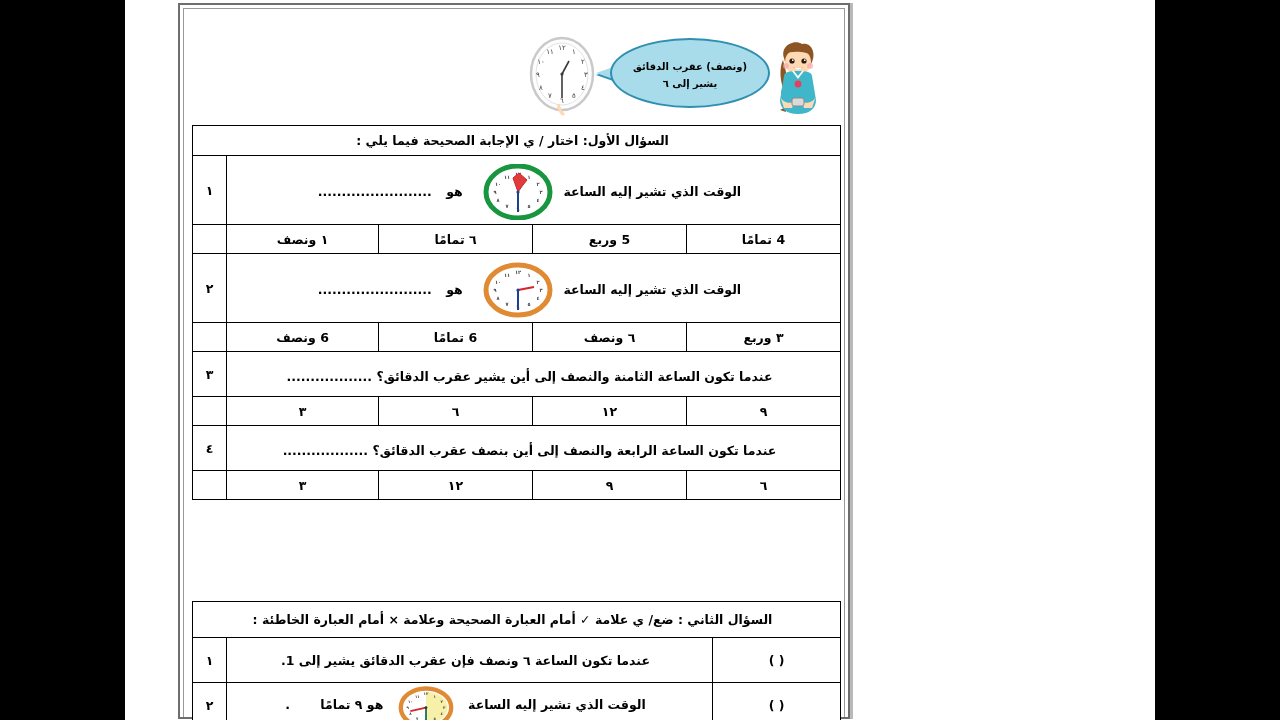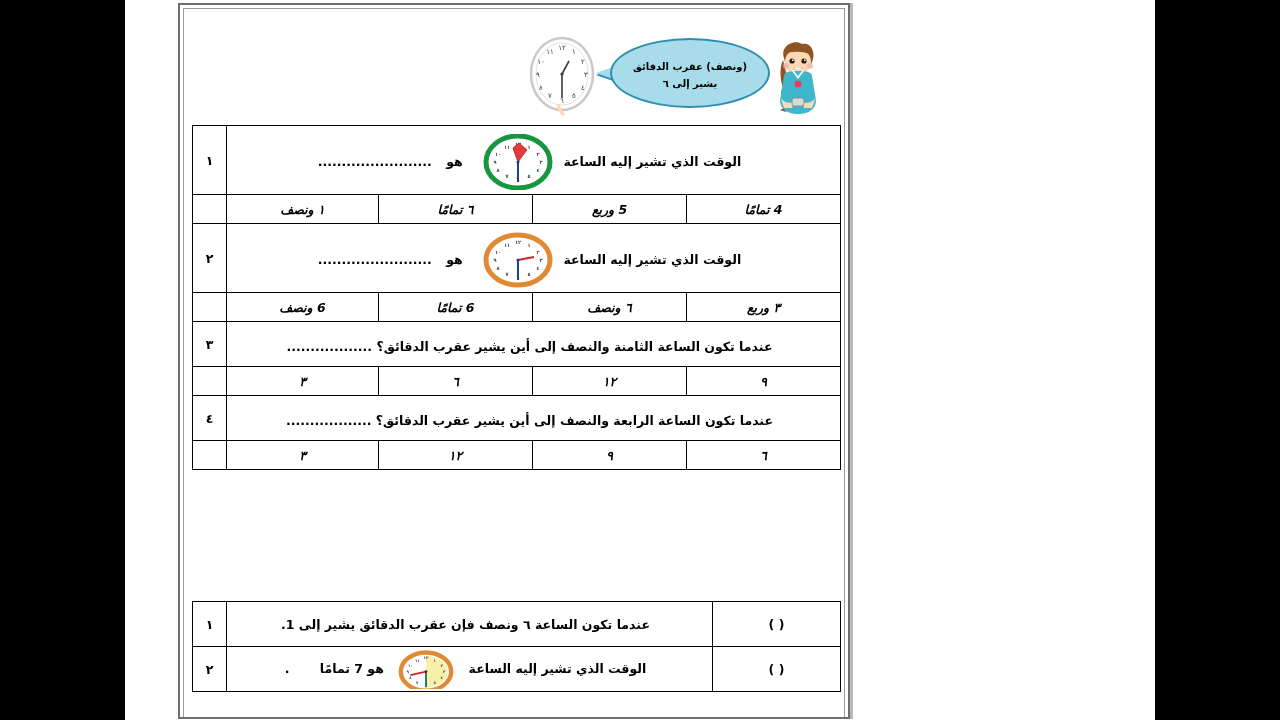--- a/index.html
+++ b/index.html
@@ -97,21 +97,21 @@
     font-size:13px;
     height:20px;
   }
   .qtext{
     text-align:right;
     padding:4px 8px 0 0 !important;
     font-size:13px;
     position:relative;
   }
   .numcell{width:34px;font-size:13px;}
-  .opt{height:28px;font-size:13px;font-style:italic;}
+  .opt{height:28px;font-size:13px;}
 
   .dots{font-weight:bold;letter-spacing:1px;}
   .huwa{margin:0 10px;}
 
   .q-clock-inline{display:inline-block;vertical-align:middle;margin:0 6px;}
 
   .row-tall{height:64px;}
   .row-mid{height:40px;}
   .row-s2{height:44px;}
 
@@ -186,20 +186,23 @@
 
       <table class="tbl t1">
         <colgroup>
           <col style="width:154px">
             <col style="width:154px">
             <col style="width:154px">
             <col style="width:152px">
             <col style="width:34px">
         </colgroup>
         <tbody>
+          <tr>
+            <td class="hdr-cell" colspan="5">السؤال الأول:  اختار / ي    الإجابة الصحيحة فيما يلي :</td>
+          </tr>
 
           <tr>
             <td class="qtext row-tall" colspan="4">
               <span>الوقت الذي تشير إليه الساعة</span>
               <svg class="q-clock-inline" width="70" height="56" viewBox="0 0 70 56">
                 <ellipse cx="35" cy="28" rx="32" ry="26" fill="none" stroke="#17963f" stroke-width="5"></ellipse>
                 <ellipse cx="35" cy="28" rx="28" ry="22" fill="#ffffff"></ellipse>
                 <g font-size="5" fill="#444" text-anchor="middle" font-family="DejaVu Sans, sans-serif">
                   <text x="35" y="12">١٢</text>
                     <text x="46" y="15">١</text>
@@ -278,21 +281,21 @@
           <tr>
             <td class="opt">٩</td>
             <td class="opt">١٢</td>
             <td class="opt">٦</td>
             <td class="opt">٣</td>
             <td></td>
           </tr>
 
           <tr>
             <td class="qtext row-mid" colspan="4">
-              <span>عندما تكون الساعة الرابعة والنصف إلى أين يشير عقرب الدقائق؟</span>
+              <span>عندما تكون الساعة الرابعة والنصف إلى أين بنصف عقرب الدقائق؟</span>
               <span class="dots">..................</span>
             </td>
             <td class="numcell">٤</td>
           </tr>
           <tr>
             <td class="opt">٦</td>
             <td class="opt">٩</td>
             <td class="opt">١٢</td>
             <td class="opt">٣</td>
             <td></td>
@@ -300,20 +303,23 @@
         </tbody>
       </table>
 
       <table class="tbl t2">
         <colgroup>
           <col style="width:128px">
             <col style="width:486px">
             <col style="width:34px">
         </colgroup>
         <tbody>
+          <tr>
+            <td class="hdr-cell" colspan="3" style="height:26px">السؤال الثاني :    ضع/ ي علامة ✓ أمام العبارة الصحيحة وعلامة × أمام العبارة الخاطئة :</td>
+          </tr>
           <tr>
             <td class="s2-paren row-s2">(            )</td>
             <td class="s2-text">عندما تكون الساعة   ٦ ونصف  فإن عقرب الدقائق يشير  إلى 1.</td>
             <td class="numcell">١</td>
           </tr>
           <tr>
             <td class="s2-paren row-s2">(            )</td>
             <td class="s2-text">
               <span>الوقت الذي تشير إليه الساعة</span>
               <svg class="q-clock-inline" width="64" height="40" viewBox="0 0 64 46">
@@ -331,21 +337,21 @@
                     <text x="22" y="40">٧</text>
                     <text x="14" y="35">٨</text>
                   <text x="11" y="28">٩</text>
                     <text x="14" y="21">١٠</text>
                     <text x="22" y="15">١١</text>
                 </g>
                 <line x1="32" y1="26" x2="14" y2="30" stroke="#d8232a" stroke-width="2.2"></line>
                 <line x1="32" y1="26" x2="32" y2="44" stroke="#0e6b58" stroke-width="2"></line>
                 <circle cx="32" cy="26" r="1.6" fill="#333"></circle>
               </svg>
-              <span>هو 7  تمامًا</span>
+              <span>هو ٩  تمامًا</span>
               <span style="margin-right:26px">.</span>
             </td>
             <td class="numcell">٢</td>
           </tr>
         </tbody>
       </table>
 
     </div>
   </div>
 </div>

